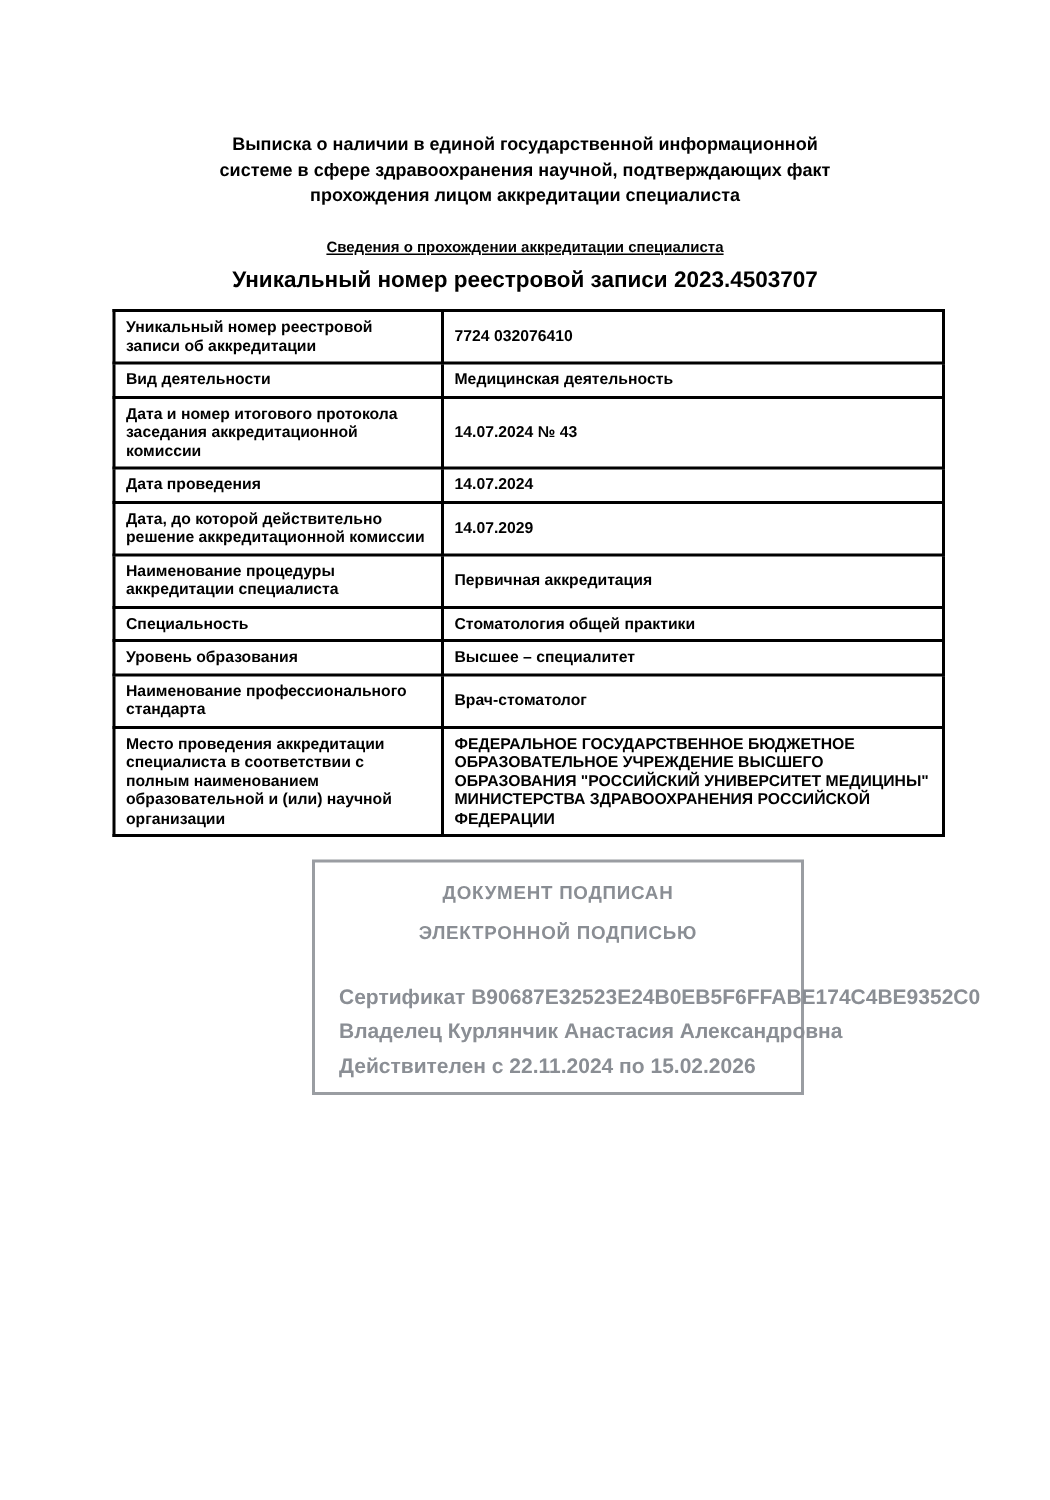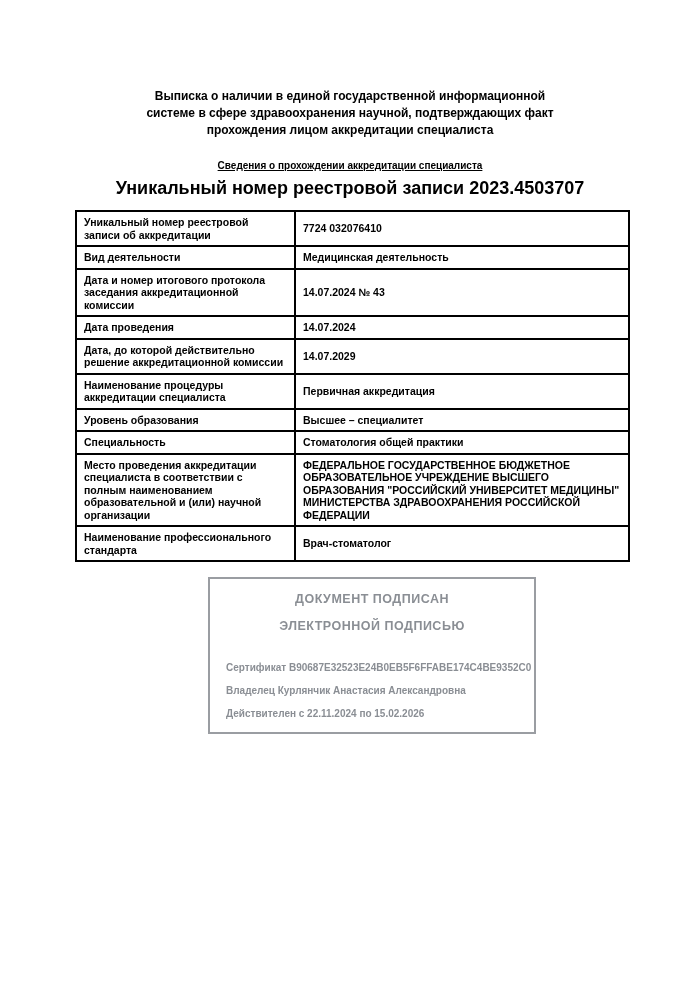--- a/index.html
+++ b/index.html
@@ -53,21 +53,21 @@
     margin-top: 21px;
     text-align: center;
     font-weight: 700;
     font-size: 10px;
     text-decoration: underline;
   }
   .registry-number {
     margin-top: 7px;
     text-align: center;
     font-weight: 700;
-    font-size: 18px;
+    font-size: 15px;
   }
   table.acc-table {
     border-collapse: collapse;
     width: 553px;
     margin: 11px 0 0 75px;
     table-layout: fixed;
   }
   table.acc-table td {
     border: 2px solid #000;
     font-size: 10.5px;
@@ -91,21 +91,21 @@
   .stamp-title {
     text-align: center;
     font-weight: 700;
     font-size: 12.5px;
     line-height: 27px;
     letter-spacing: 0.5px;
   }
   .stamp-lines {
     margin-top: 22px;
     font-weight: 700;
-    font-size: 10px;
+    font-size: 14px;
   }
   .stamp-line {
     line-height: 12px;
     margin-top: 11px;
     white-space: nowrap;
   }
   .stamp-line:first-child { margin-top: 0; }
 </style>
 </head>
 <body>
@@ -144,34 +144,34 @@
       </tr>
       <tr>
         <td class="cell-label">Дата, до которой действительно решение аккредитационной комиссии</td>
         <td class="cell-value">14.07.2029</td>
       </tr>
       <tr>
         <td class="cell-label">Наименование процедуры аккредитации специалиста</td>
         <td class="cell-value">Первичная аккредитация</td>
       </tr>
       <tr>
+        <td class="cell-label">Специальность</td>
+        <td class="cell-value">Стоматология общей практики</td>
+      </tr>
+      <tr>
         <td class="cell-label">Уровень образования</td>
         <td class="cell-value">Высшее – специалитет</td>
       </tr>
       <tr>
-        <td class="cell-label">Специальность</td>
-        <td class="cell-value">Стоматология общей практики</td>
+        <td class="cell-label">Наименование профессионального стандарта</td>
+        <td class="cell-value">Врач-стоматолог</td>
       </tr>
       <tr>
         <td class="cell-label">Место проведения аккредитации специалиста в соответствии с полным наименованием образовательной и (или) научной организации</td>
         <td class="cell-value">ФЕДЕРАЛЬНОЕ ГОСУДАРСТВЕННОЕ БЮДЖЕТНОЕ ОБРАЗОВАТЕЛЬНОЕ УЧРЕЖДЕНИЕ ВЫСШЕГО ОБРАЗОВАНИЯ "РОССИЙСКИЙ УНИВЕРСИТЕТ МЕДИЦИНЫ" МИНИСТЕРСТВА ЗДРАВООХРАНЕНИЯ РОССИЙСКОЙ ФЕДЕРАЦИИ</td>
-      </tr>
-      <tr>
-        <td class="cell-label">Наименование профессионального стандарта</td>
-        <td class="cell-value">Врач-стоматолог</td>
       </tr>
     </tbody>
   </table>
 
   <div class="stamp">
     <div class="stamp-title">
       <div>ДОКУМЕНТ ПОДПИСАН</div>
       <div>ЭЛЕКТРОННОЙ ПОДПИСЬЮ</div>
     </div>
     <div class="stamp-lines">

